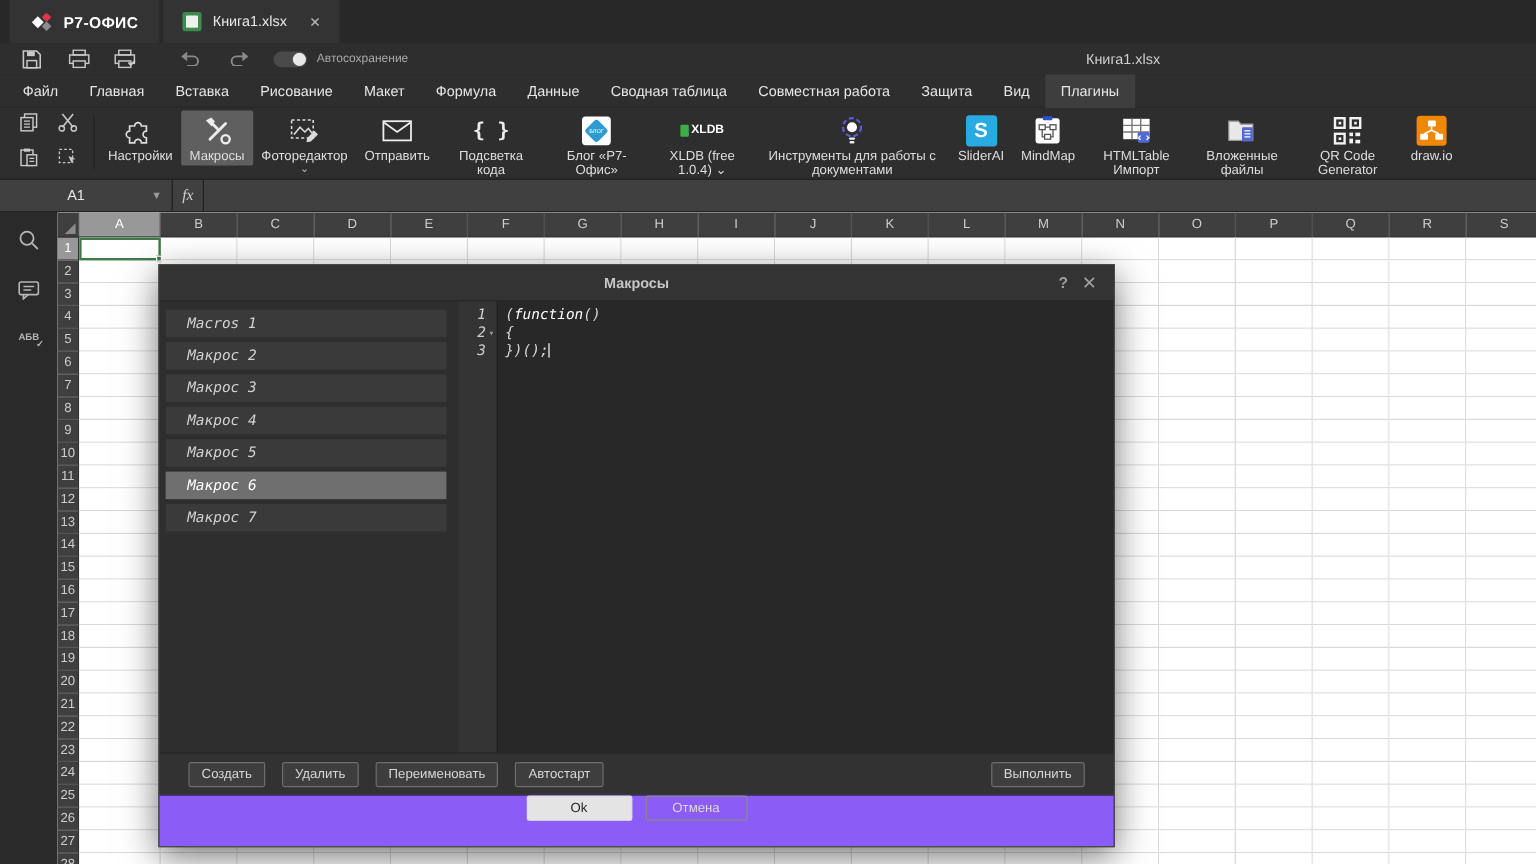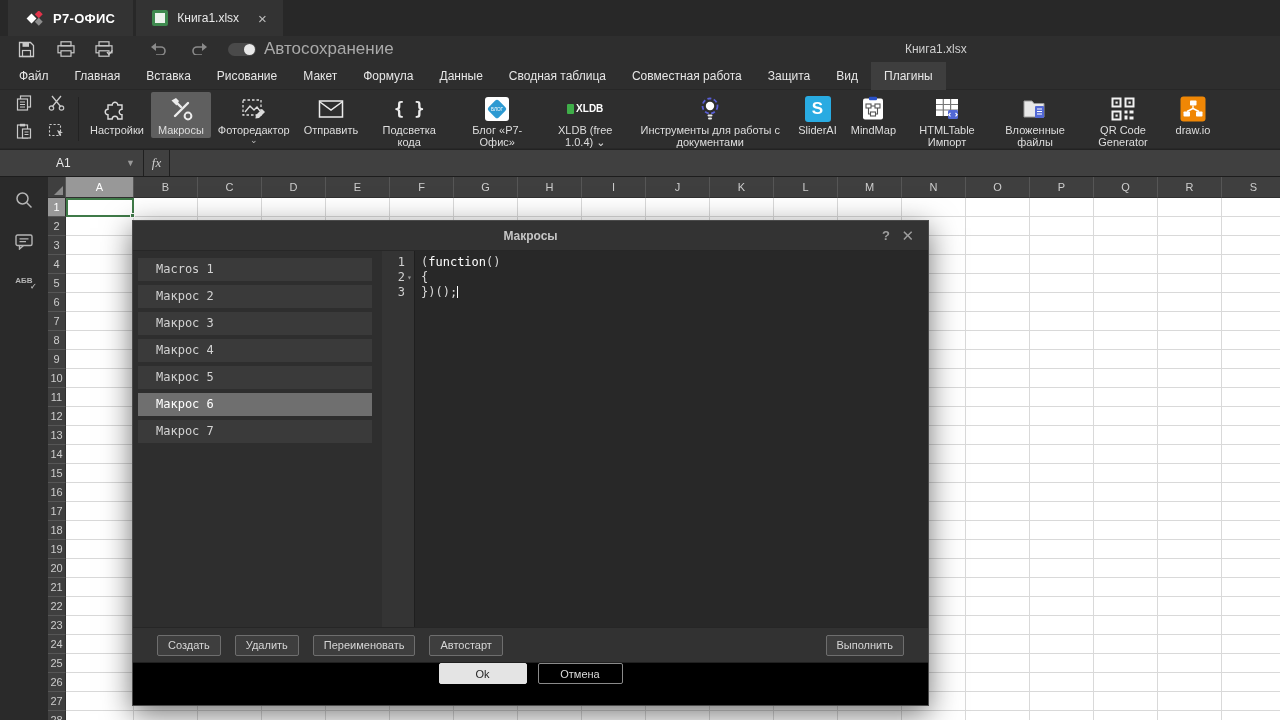--- a/index.html
+++ b/index.html
@@ -23,21 +23,21 @@
         linear-gradient(#fff,#fff); opacity:.9; }
   .tab-close { color:#bdbdbd; font-size:15px; margin-left:10px; cursor:pointer; }
 
   
   .toolbar { position:absolute; left:0; top:36px; width:100%; height:26px; background:#2e2e2e;
              display:flex; align-items:center; }
   .tb-ico { width:20px; height:18px; margin-left:16px; display:flex; align-items:center; justify-content:center; }
   .tb-ico svg { display:block; }
   .toggle { width:28px; height:13px; background:#4a4a4a; border-radius:8px; margin-left:18px; position:relative; }
   .toggle .knob { position:absolute; right:1px; top:1px; width:11px; height:11px; background:#e8e8e8; border-radius:50%; }
-  .autosave-label { color:#a9a9a9; font-size:17px; margin-left:8px; }
+  .autosave-label { color:#a9a9a9; font-size:10px; margin-left:8px; }
   .doc-title { position:absolute; left:905px; top:6px; color:#cfcfcf; font-size:12px; }
 
   
   .menubar { position:absolute; left:0; top:62px; width:100%; height:28px; background:#2e2e2e;
              display:flex; border-bottom:1px solid #272727; }
   .menu-item { padding:0 13px; height:28px; line-height:28px; color:#e6e6e6; font-size:12px; cursor:pointer; }
   .menu-item:first-child { margin-left:6px; }
   .menu-item.active { background:#3e3e3e; }
 
   
@@ -102,42 +102,42 @@
 
   
   .dialog { position:absolute; left:132px; top:220px; width:797px; height:486px; background:#2e2e2e;
             border:1px solid #4a4a4a; box-shadow:0 8px 28px rgba(0,0,0,.55); z-index:10;
             display:flex; flex-direction:column; }
   .dlg-title { height:30px; background:#333; border-bottom:1px solid #272727; position:relative;
                display:flex; align-items:center; justify-content:center; cursor:move; }
   .dlg-title .ttl { color:#c6c6c6; font-size:12px; font-weight:bold; }
   .dlg-help { position:absolute; right:38px; top:7px; color:#9e9e9e; font-size:13px; font-weight:bold; cursor:pointer; }
   .dlg-close { position:absolute; right:14px; top:6px; color:#9e9e9e; font-size:15px; cursor:pointer; }
-  .dlg-main { flex:1; display:flex; min-height:0; }
+  .dlg-main { flex:1; display:flex; min-height:0;font-style:italic; }
   .macro-panel { width:249px; flex:none; background:#2e2e2e; padding-top:7px; }
   .macro-item { height:23px; margin:0 10px 4px 5px; background:#3a3a3a; color:#d2d2d2;
                 font-family:"DejaVu Sans Mono", monospace; font-size:12px; line-height:23px;
                 padding-left:18px; cursor:pointer; }
   .macro-item.selected { background:#6f6f6f; color:#fff; }
   .editor { flex:1; display:flex; min-width:0; font-family:"DejaVu Sans Mono", monospace; font-size:12px; }
   .gutter { width:32px; flex:none; background:#343434; color:#cfcfcf; padding-top:4px; }
   .gline { height:15px; line-height:15px; display:flex; justify-content:flex-end; }
   .gline .num { text-align:right; }
   .gline .fold { width:9px; font-size:8px; color:#9a9a9a; text-align:center; line-height:15px; }
   .codearea { flex:1; background:#282828; color:#d8d8d8; padding:4px 0 0 6px; border-left:1px solid #1f1f1f; cursor:text; }
   .cline { height:15px; line-height:15px; white-space:pre; }
   .tok-keyword { color:#ffffff; }
   .caret { display:inline-block; width:1px; height:12px; background:#fff; vertical-align:-2px; }
 
   .dlg-btnbar { height:35px; flex:none; background:#323232; border-top:1px solid #262626;
                 display:flex; align-items:center; padding:0 24px; gap:14px; }
   .dbtn { background:#3e3e3e; border:1px solid #6e6e6e; border-radius:2px; color:#d6d6d6;
           font-size:11px; font-family:"Liberation Sans", sans-serif; padding:0 10px; height:21px; cursor:pointer; }
   .dbtn.run { margin-left:auto; }
-  .dlg-footer { height:43px; flex:none; background:#000000; border-top:1px solid #202020;
+  .dlg-footer { height:43px; flex:none; background:#8b5cf6; border-top:1px solid #202020;
                 display:flex; align-items:center; justify-content:center; gap:11px; padding-bottom:21px; }
   .btn-ok { width:88px; height:21px; background:#e4e4e4; border:1px solid #e4e4e4; border-radius:2px;
             color:#1f1f1f; font-size:11px; cursor:pointer; }
   .btn-cancel { width:85px; height:21px; background:transparent; border:1px solid #8a8a8a; border-radius:2px;
                 color:#dadada; font-size:11px; cursor:pointer; }
 </style>
 </head>
 <body>
 
 <div class="app">

